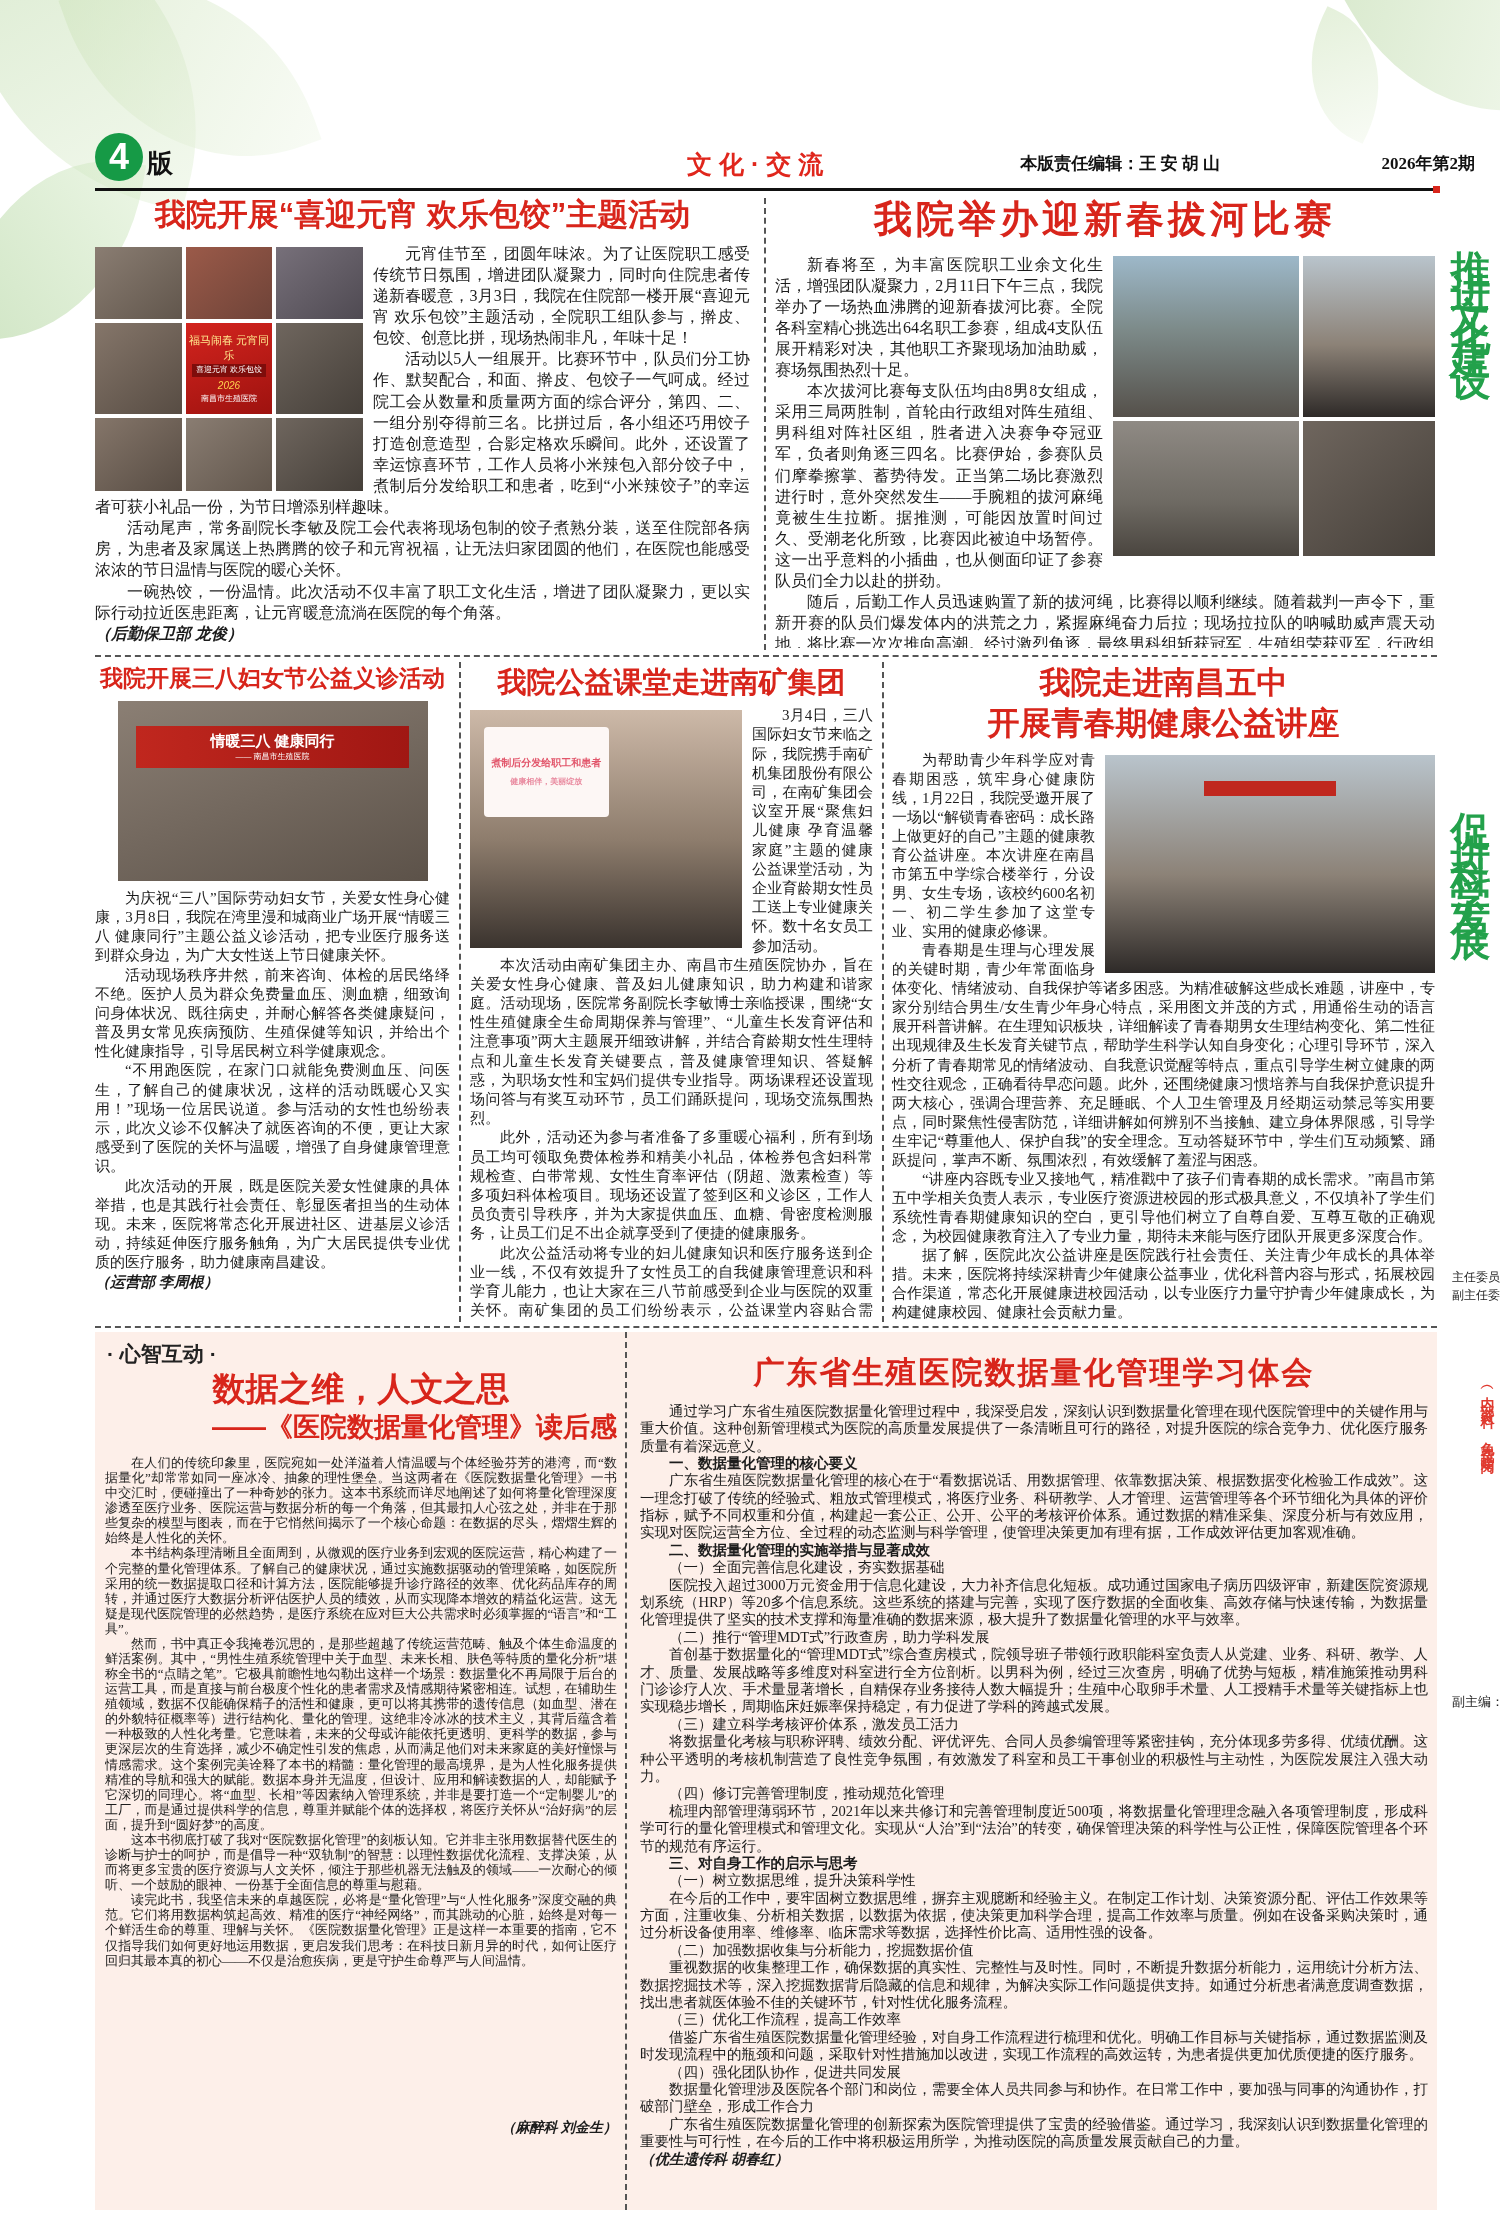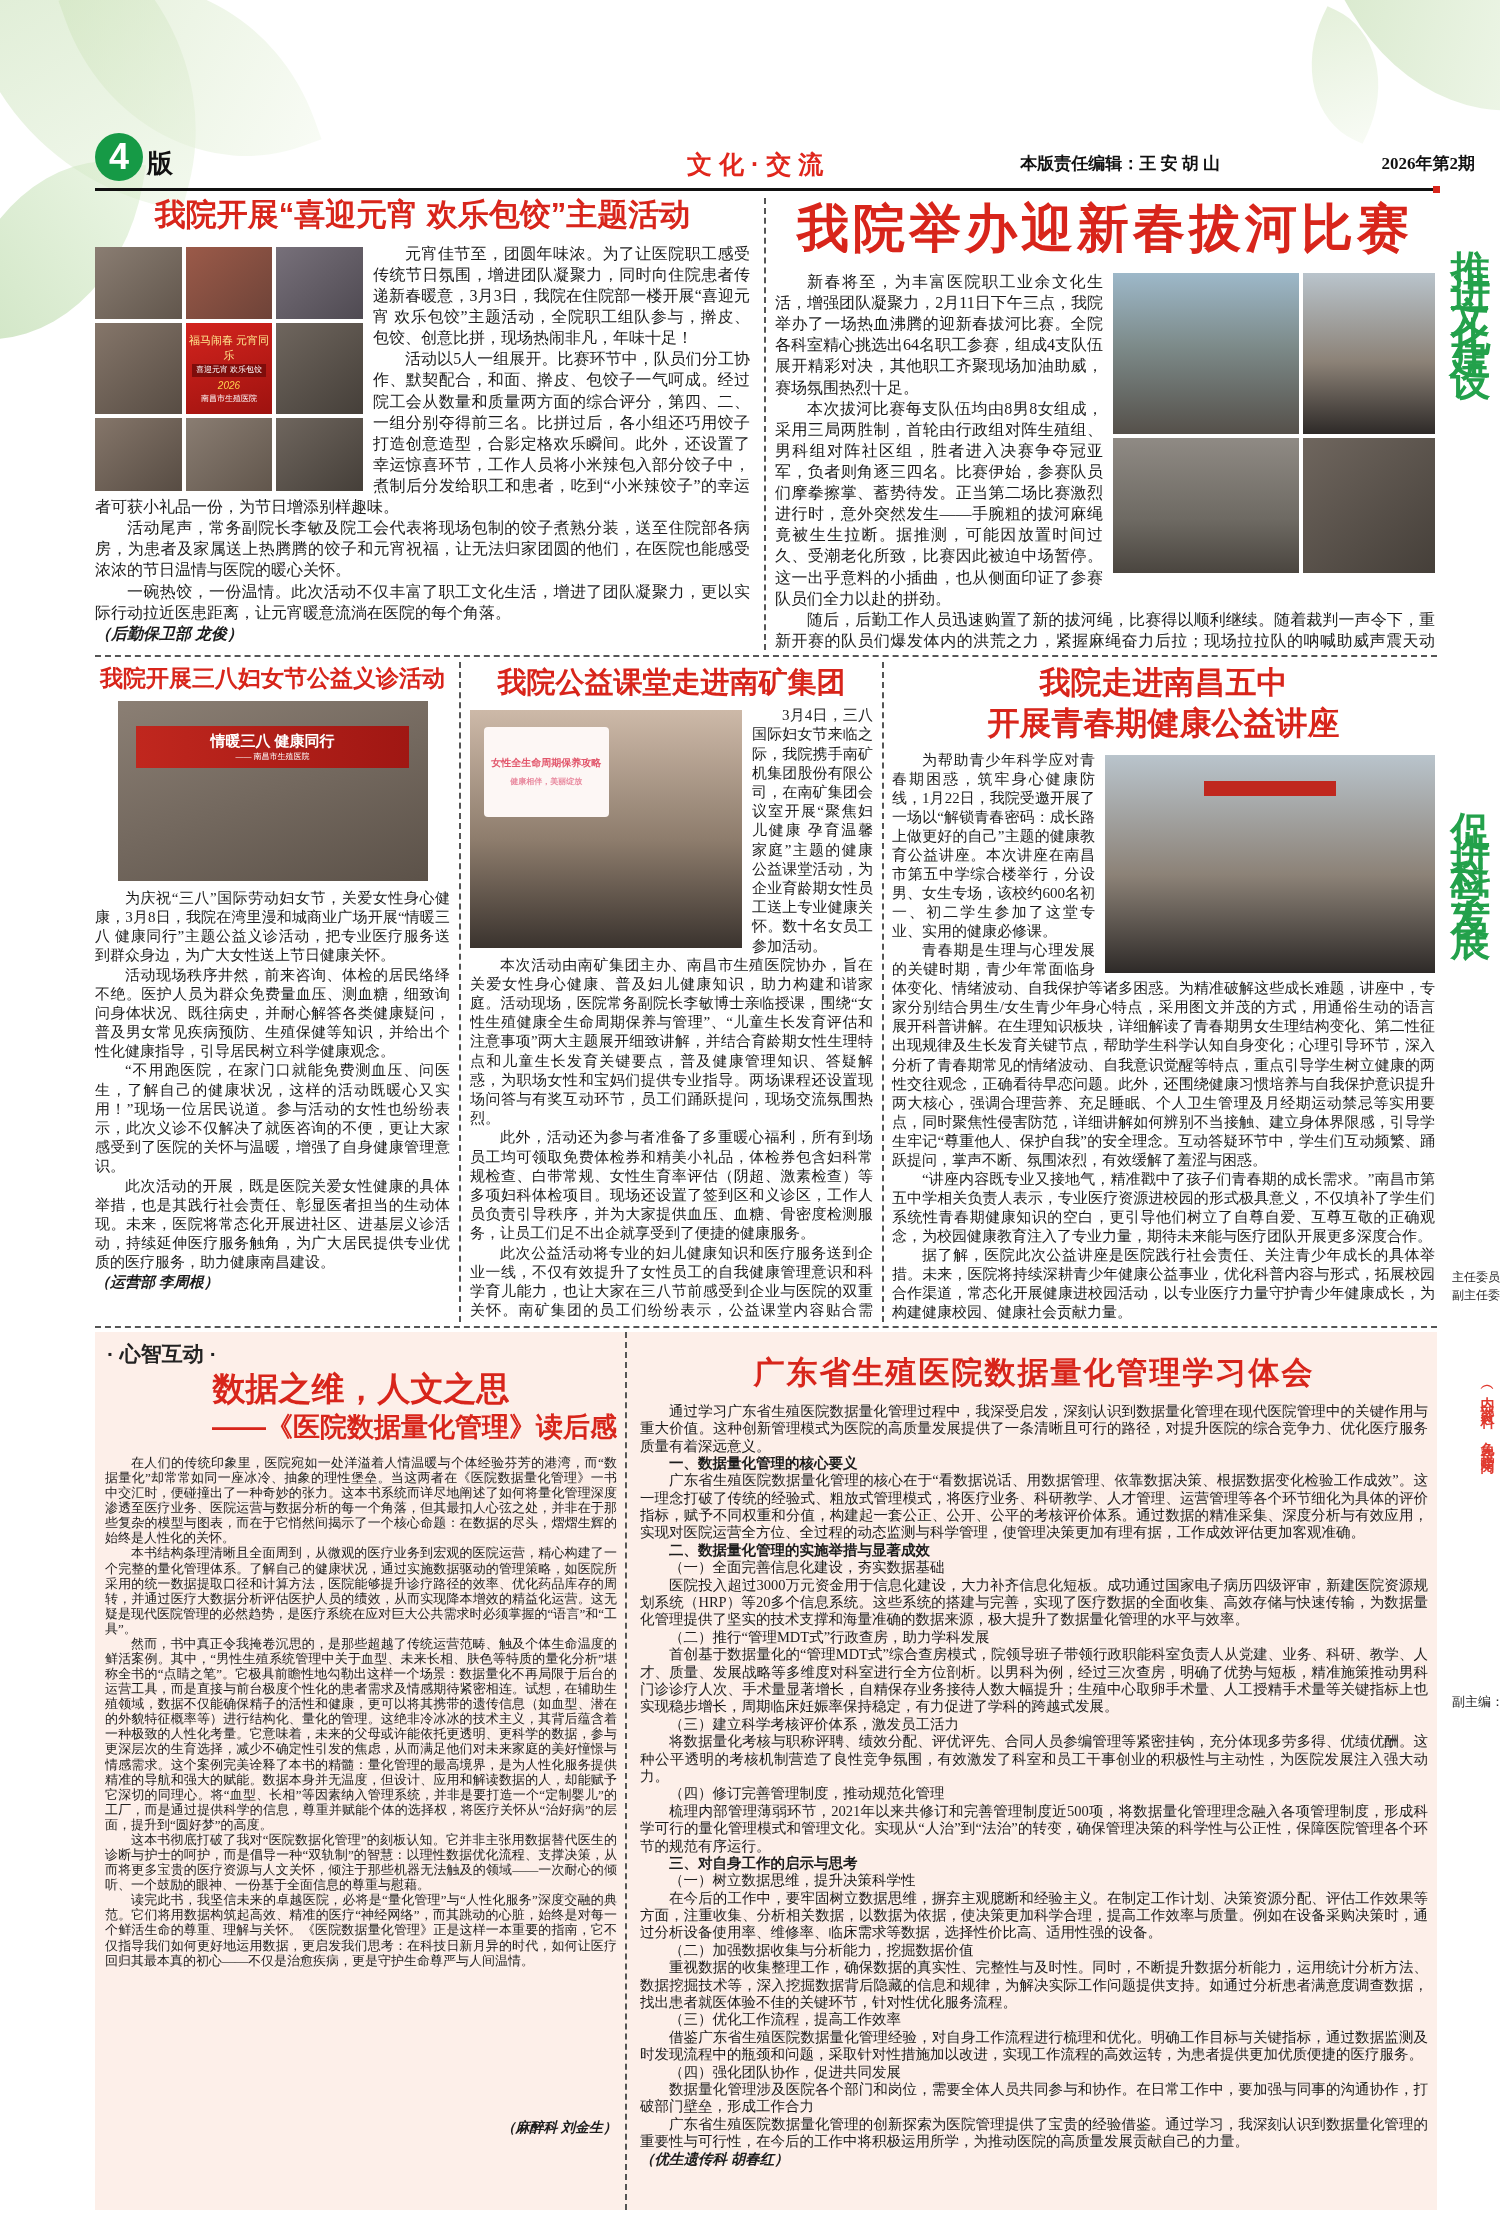--- a/index.html
+++ b/index.html
@@ -103,21 +103,21 @@
     </div>
     <p>元宵佳节至，团圆年味浓。为了让医院职工感受传统节日氛围，增进团队凝聚力，同时向住院患者传递新春暖意，3月3日，我院在住院部一楼开展“喜迎元宵 欢乐包饺”主题活动，全院职工组队参与，擀皮、包饺、创意比拼，现场热闹非凡，年味十足！</p>
     <p>活动以5人一组展开。比赛环节中，队员们分工协作、默契配合，和面、擀皮、包饺子一气呵成。经过院工会从数量和质量两方面的综合评分，第四、二、一组分别夺得前三名。比拼过后，各小组还巧用饺子打造创意造型，合影定格欢乐瞬间。此外，还设置了幸运惊喜环节，工作人员将小米辣包入部分饺子中，煮制后分发给职工和患者，吃到“小米辣饺子”的幸运者可获小礼品一份，为节日增添别样趣味。</p>
     <p>活动尾声，常务副院长李敏及院工会代表将现场包制的饺子煮熟分装，送至住院部各病房，为患者及家属送上热腾腾的饺子和元宵祝福，让无法归家团圆的他们，在医院也能感受浓浓的节日温情与医院的暖心关怀。</p>
     <p>一碗热饺，一份温情。此次活动不仅丰富了职工文化生活，增进了团队凝聚力，更以实际行动拉近医患距离，让元宵暖意流淌在医院的每个角落。</p>
     <p class="sig">（后勤保卫部 龙俊）</p>
   </div>
 </div>
 
 <div class="abs" style="left:775px;top:196px;width:660px;height:452px;overflow:hidden;">
-  <div class="t-red" style="font-size:52px;margin-bottom:10px;letter-spacing:4px;">我院举办迎新春拔河比赛</div>
+  <div class="t-red" style="font-size:38px;margin-bottom:10px;letter-spacing:4px;">我院举办迎新春拔河比赛</div>
   <div class="body-txt" style="font-size:16px;line-height:1.32;">
     <div class="grid photo" style="float:right;width:322px;height:300px;grid-template-columns:1.4fr 1fr;grid-template-rows:1.2fr 1fr;margin:2px 0 6px 10px;">
       <div class="ph-f"></div>
       <div class="ph-h"></div>
       <div class="ph-g"></div>
       <div class="ph-e"></div>
     </div>
     <p>新春将至，为丰富医院职工业余文化生活，增强团队凝聚力，2月11日下午三点，我院举办了一场热血沸腾的迎新春拔河比赛。全院各科室精心挑选出64名职工参赛，组成4支队伍展开精彩对决，其他职工齐聚现场加油助威，赛场氛围热烈十足。</p>
     <p>本次拔河比赛每支队伍均由8男8女组成，采用三局两胜制，首轮由行政组对阵生殖组、男科组对阵社区组，胜者进入决赛争夺冠亚军，负者则角逐三四名。比赛伊始，参赛队员们摩拳擦掌、蓄势待发。正当第二场比赛激烈进行时，意外突然发生——手腕粗的拔河麻绳竟被生生拉断。据推测，可能因放置时间过久、受潮老化所致，比赛因此被迫中场暂停。这一出乎意料的小插曲，也从侧面印证了参赛队员们全力以赴的拼劲。</p>
     <p>随后，后勤工作人员迅速购置了新的拔河绳，比赛得以顺利继续。随着裁判一声令下，重新开赛的队员们爆发体内的洪荒之力，紧握麻绳奋力后拉；现场拉拉队的呐喊助威声震天动地，将比赛一次次推向高潮。经过激烈角逐，最终男科组斩获冠军，生殖组荣获亚军，行政组和社区组分获第三、四名。</p>
@@ -145,21 +145,21 @@
     <p>此次活动的开展，既是医院关爱女性健康的具体举措，也是其践行社会责任、彰显医者担当的生动体现。未来，医院将常态化开展进社区、进基层义诊活动，持续延伸医疗服务触角，为广大居民提供专业优质的医疗服务，助力健康南昌建设。</p>
     <p class="sig">（运营部 李周根）</p>
   </div>
 </div>
 
 <div class="abs" style="left:470px;top:664px;width:403px;height:656px;overflow:hidden;">
   <div class="t-red" style="font-size:29px;margin-bottom:6px;">我院公益课堂走进南矿集团</div>
   <div class="body-txt" style="font-size:15px;line-height:1.28;">
     <div class="photo ph-i" style="float:left;width:272px;height:238px;margin:4px 10px 4px 0;">
       <div class="slide-box">
-        <div style="font-size:10px;">女性全生命周期保养攻略</div>
+        <div style="font-size:10px;">煮制后分发给职工和患者</div>
         <div style="font-size:8px;color:#e98ba0;">健康相伴，美丽绽放</div>
       </div>
     </div>
     <p>3月4日，三八国际妇女节来临之际，我院携手南矿机集团股份有限公司，在南矿集团会议室开展“聚焦妇儿健康 孕育温馨家庭”主题的健康公益课堂活动，为企业育龄期女性员工送上专业健康关怀。数十名女员工参加活动。</p>
     <p>本次活动由南矿集团主办、南昌市生殖医院协办，旨在关爱女性身心健康、普及妇儿健康知识，助力构建和谐家庭。活动现场，医院常务副院长李敏博士亲临授课，围绕“女性生殖健康全生命周期保养与管理”、“儿童生长发育评估和注意事项”两大主题展开细致讲解，并结合育龄期女性生理特点和儿童生长发育关键要点，普及健康管理知识、答疑解惑，为职场女性和宝妈们提供专业指导。两场课程还设置现场问答与有奖互动环节，员工们踊跃提问，现场交流氛围热烈。</p>
     <p>此外，活动还为参与者准备了多重暖心福利，所有到场员工均可领取免费体检券和精美小礼品，体检券包含妇科常规检查、白带常规、女性生育率评估（阴超、激素检查）等多项妇科体检项目。现场还设置了签到区和义诊区，工作人员负责引导秩序，并为大家提供血压、血糖、骨密度检测服务，让员工们足不出企就享受到了便捷的健康服务。</p>
     <p>此次公益活动将专业的妇儿健康知识和医疗服务送到企业一线，不仅有效提升了女性员工的自我健康管理意识和科学育儿能力，也让大家在三八节前感受到企业与医院的双重关怀。南矿集团的员工们纷纷表示，公益课堂内容贴合需求、干货满满，收获了实用的健康知识与实在的福利。未来，医院将持续开展此类健康公益活动，把优质医疗资源和健康服务送到更多群众身边。</p>
 
   </div>
 </div>

